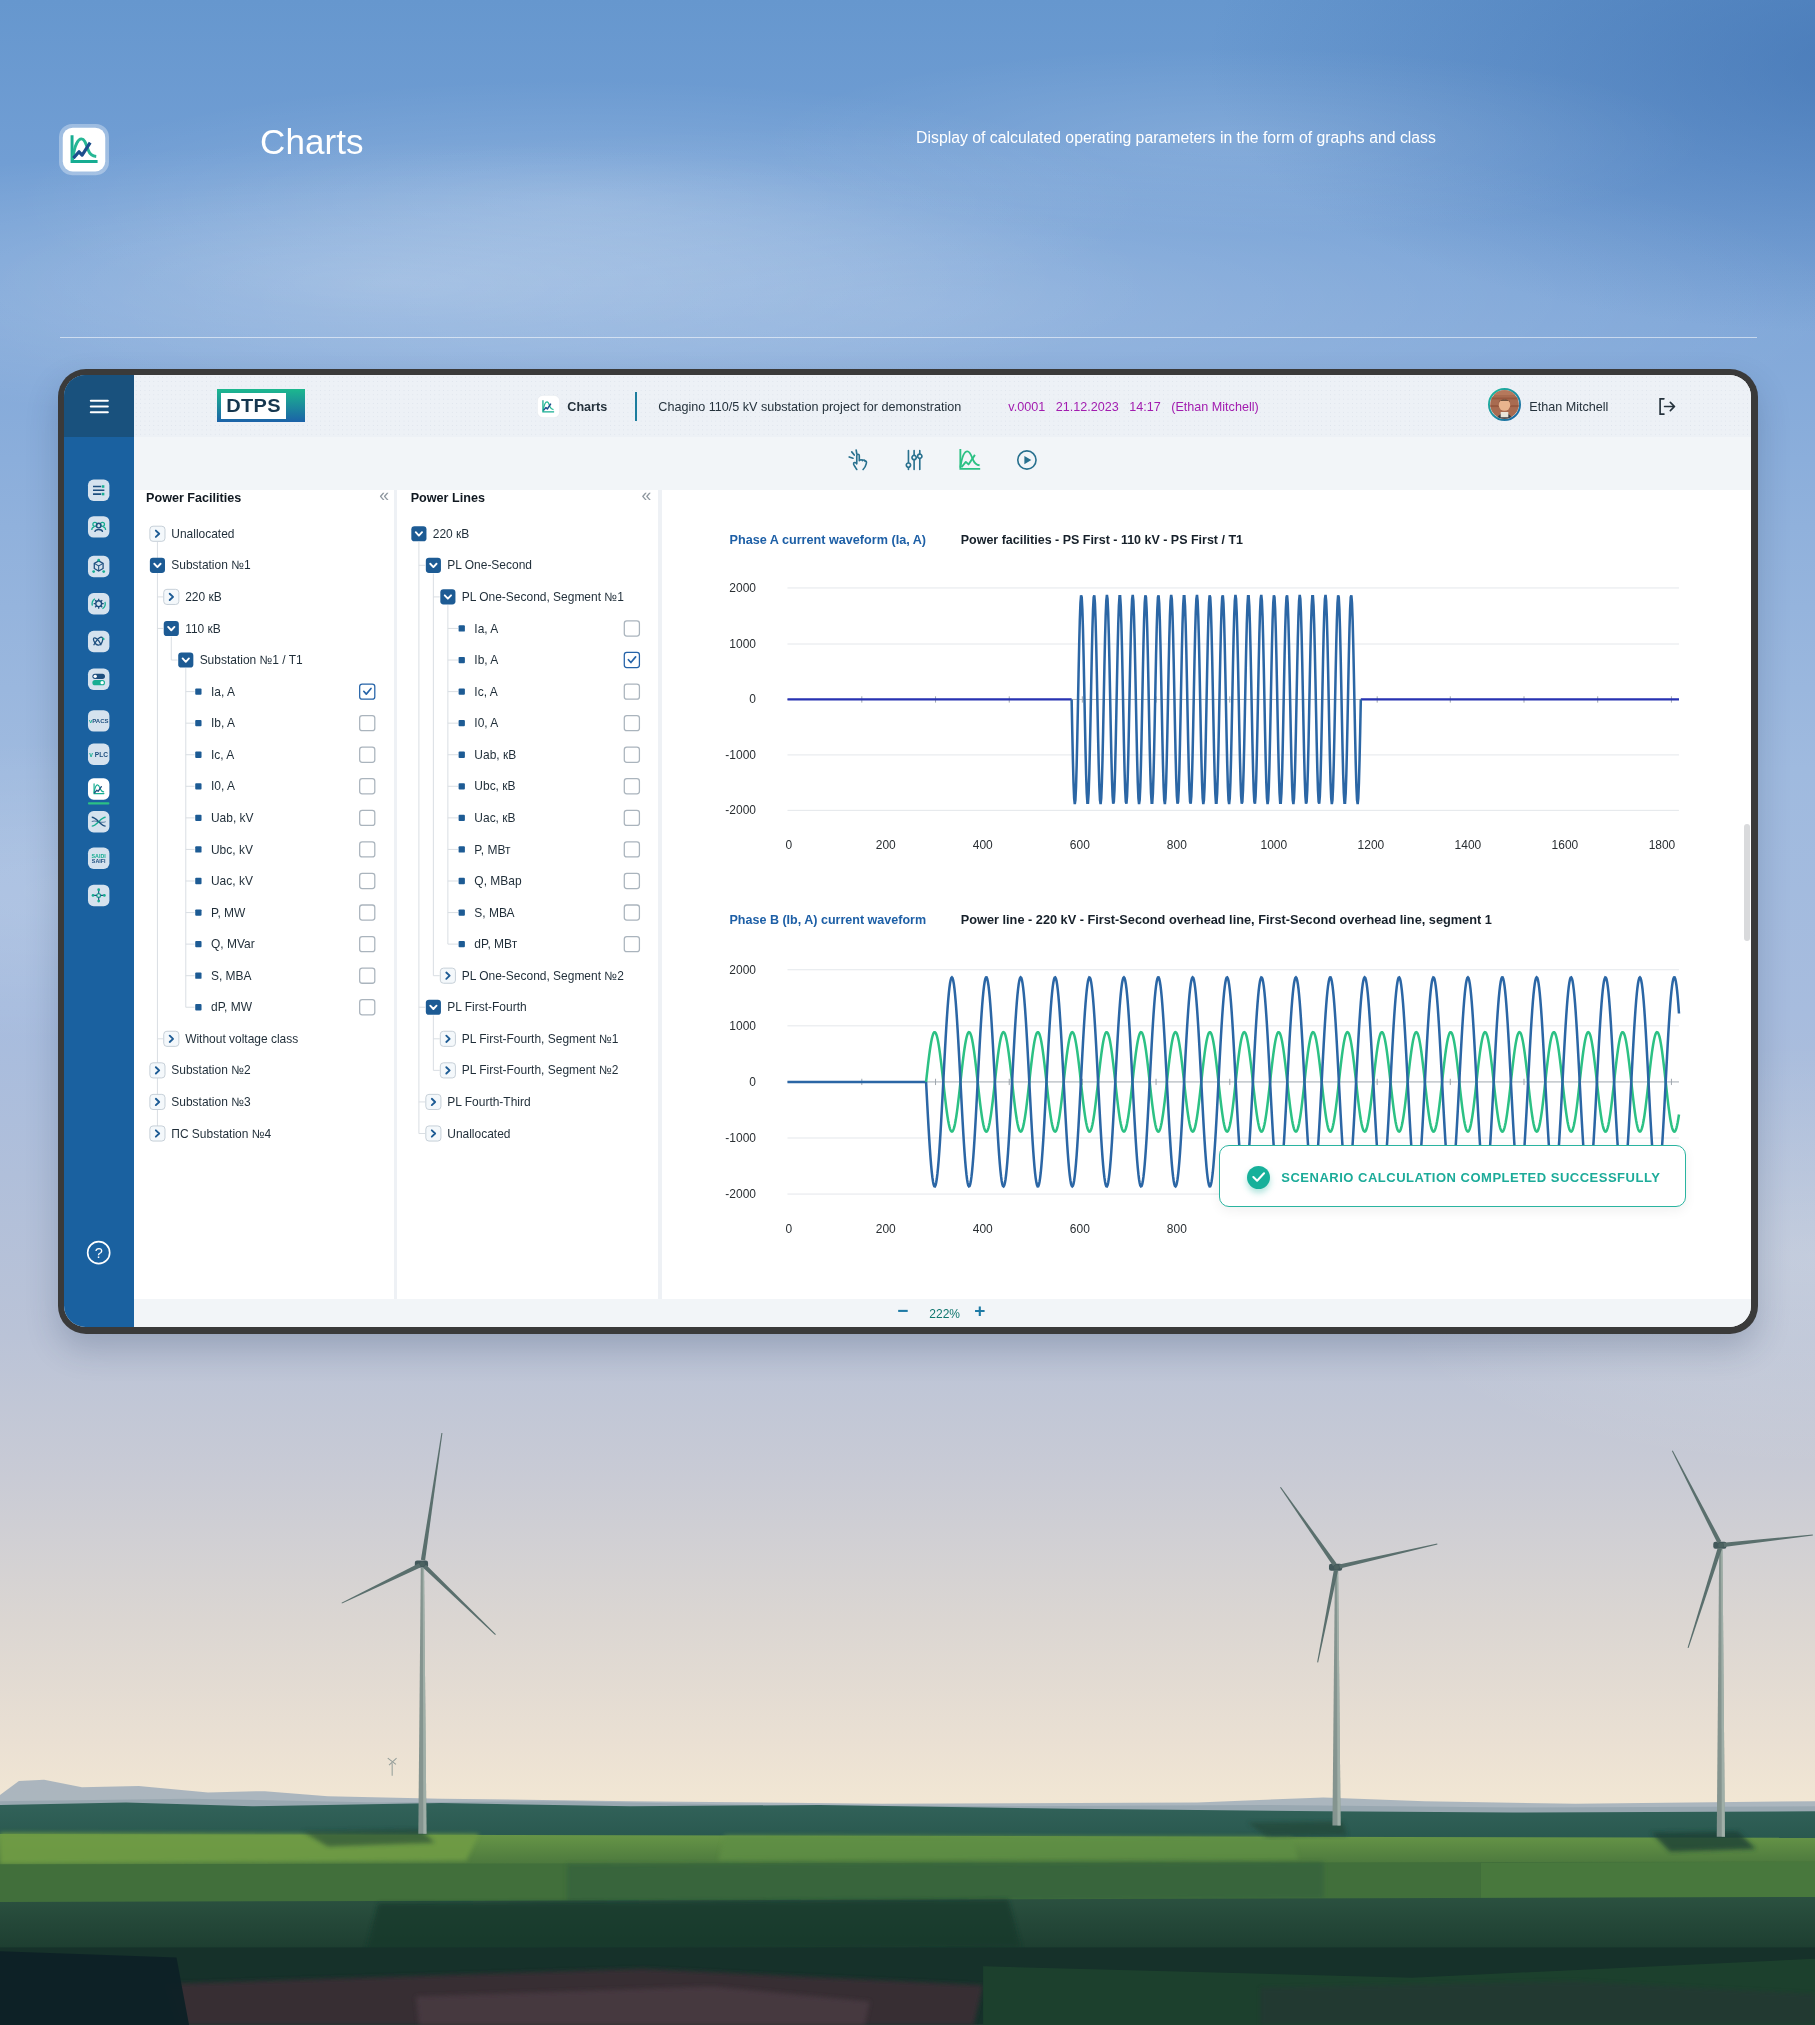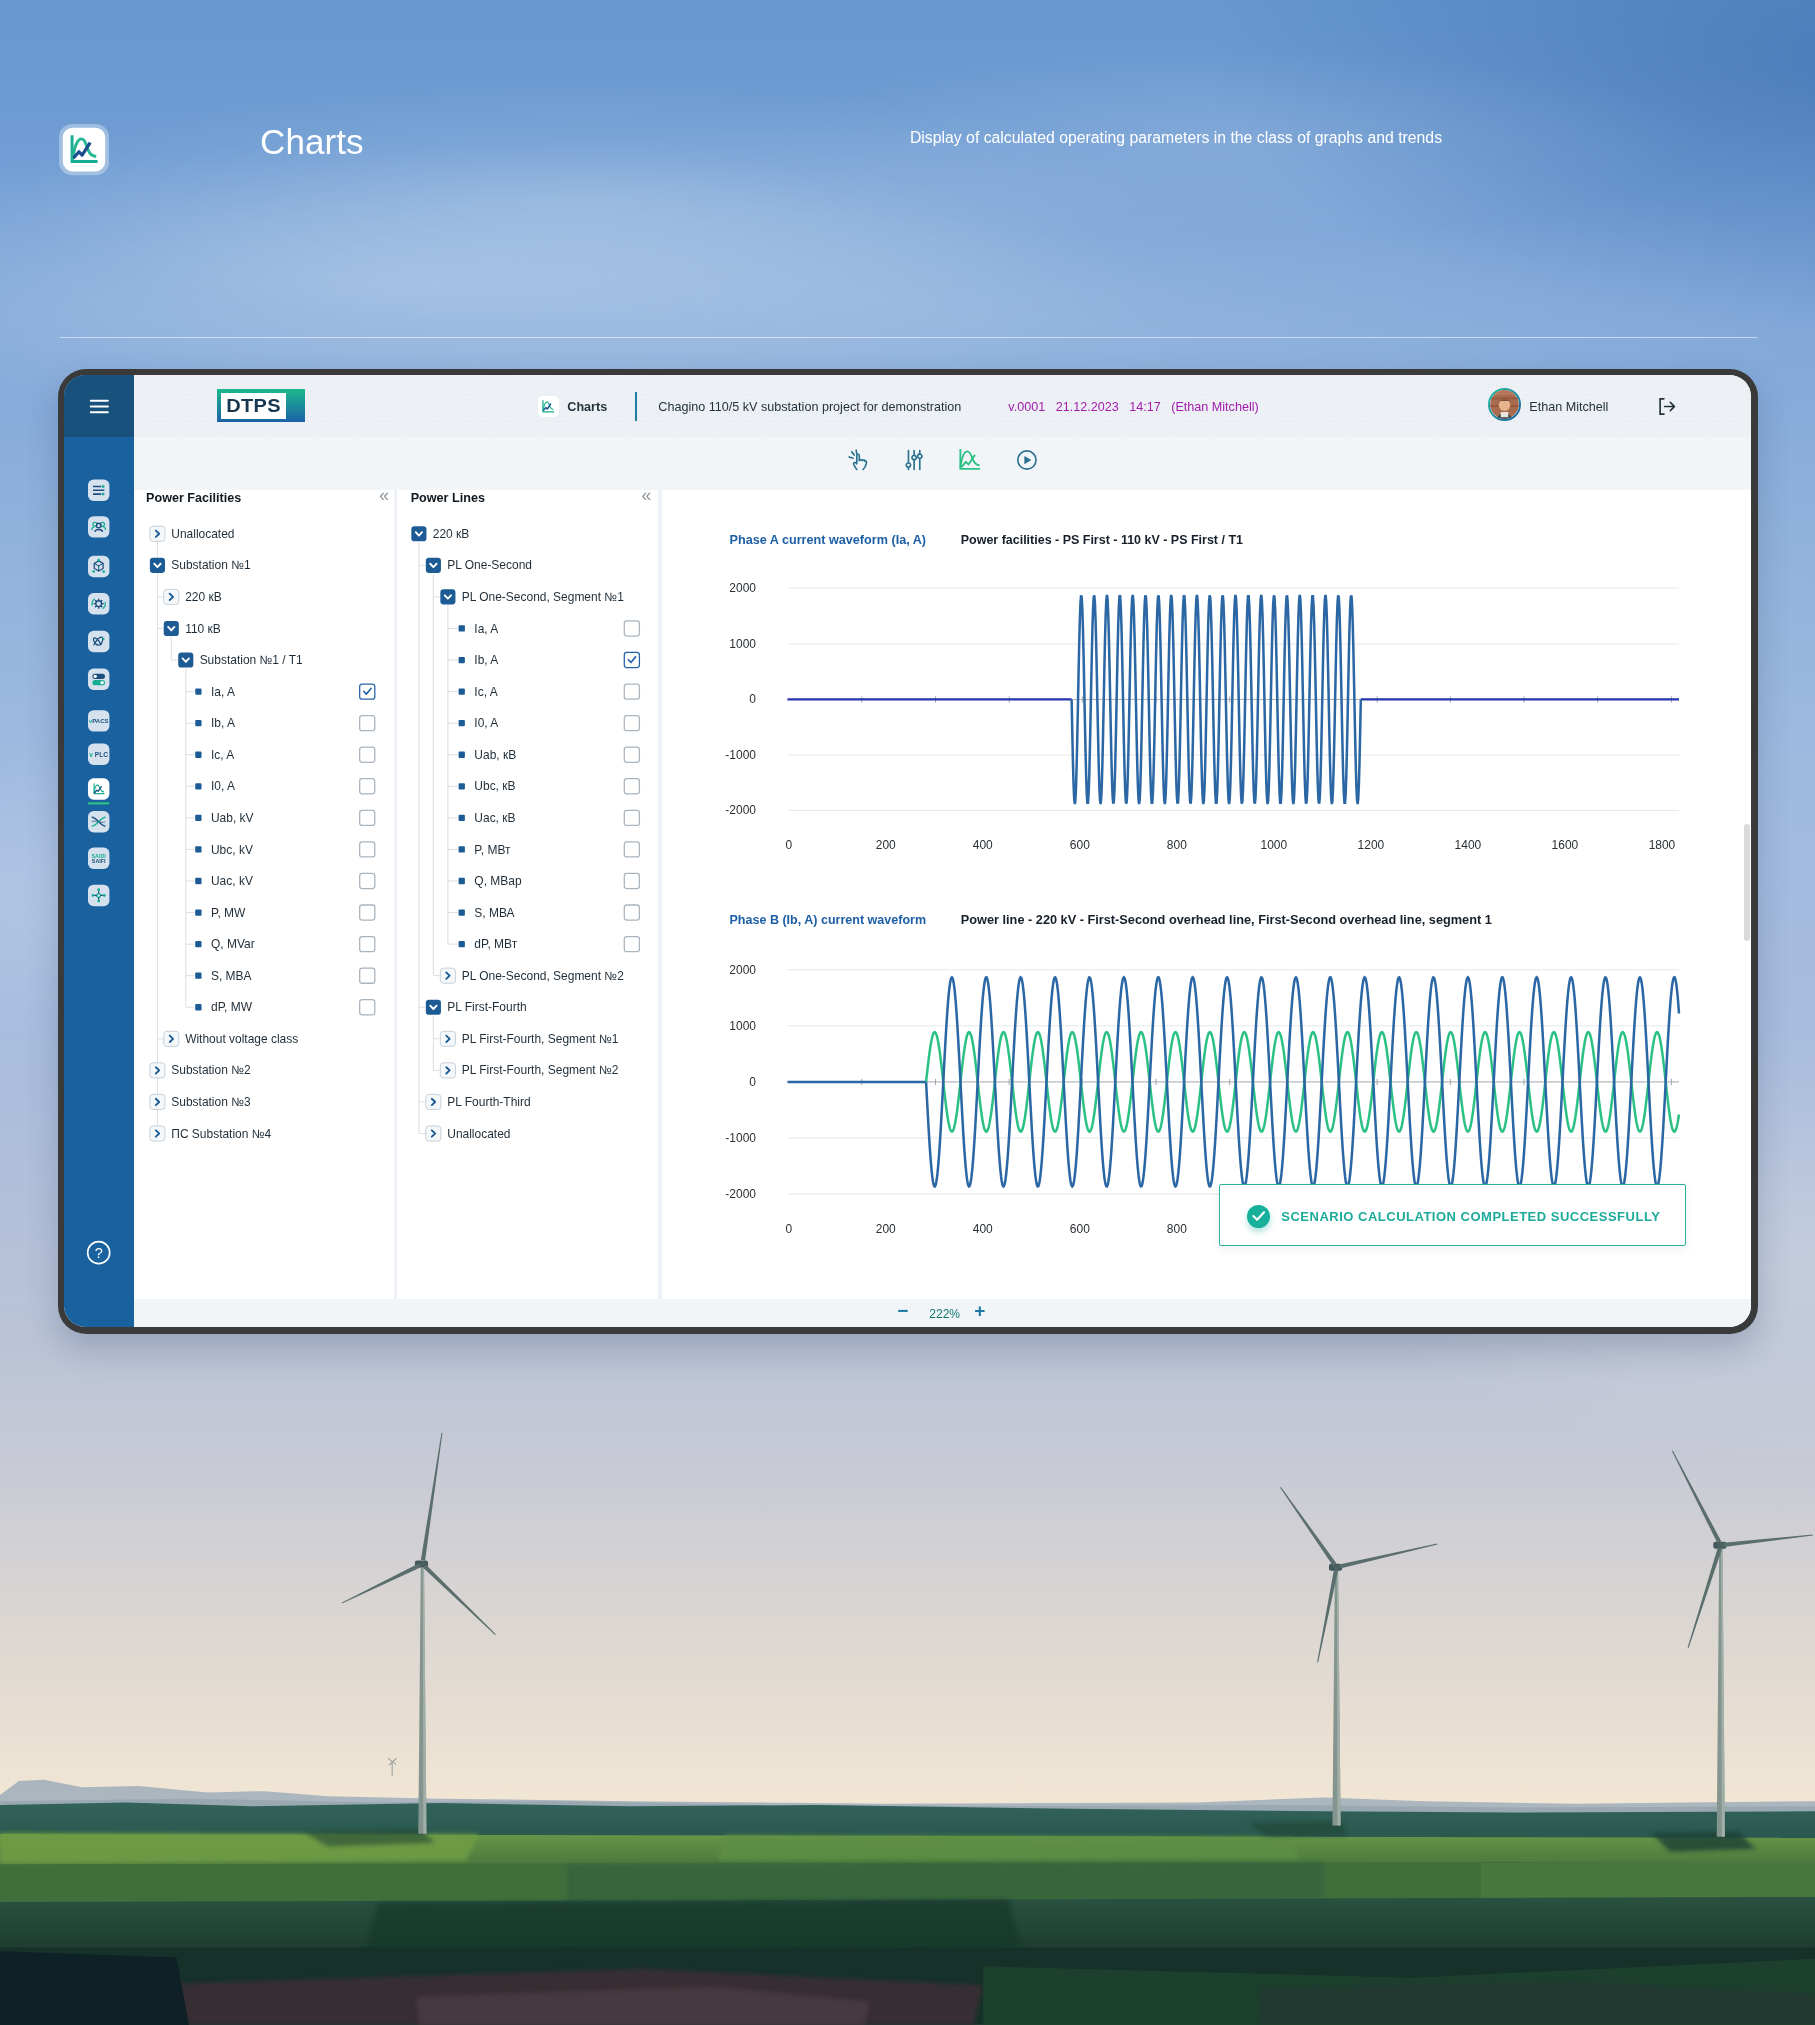--- a/index.html
+++ b/index.html
@@ -54,22 +54,22 @@
   .panelsep1 { position:absolute; left:330px; top:115px; width:3.2px; height:809px; background:#eef1f5; }
   .panelsep2 { position:absolute; left:594px; top:115px; width:3.8px; height:809px; background:#eef1f5; }
   .zoombar { position:absolute; left:70px; top:924px; width:1617px; height:28px; background:#f2f5f8; }
   .scrollh { position:absolute; left:1680px; top:449px; width:5.7px; height:117px; background:#d9dadc; border-radius:3.2px; }
 
   .t20 { font-size:12.6px; color:#25323c; }
   .meta { color:#a21caf;text-align:right; }
   .zoomtxt { position:absolute; top:932px; font-size:12px; color:#0f766e; }
   .plusminus { position:absolute; font-weight:bold; color:#1e7aa5; font-size:19px; }
 
-  .notif { position:absolute; left:1155px; top:809px; width:467px; height:62px; background:#fff;
-           border:1.3px solid #2ab4a0; border-radius:2px; box-shadow:0 3.8px 11.3px rgba(0,0,0,0.06); }
+  .notif { position:absolute; left:1155px; top:770px; width:467px; height:62px; background:#fff;
+           border:1.3px solid #2ab4a0; border-radius:10px; box-shadow:0 3.8px 11.3px rgba(0,0,0,0.06); }
   .notif .circ { position:absolute; left:27px; top:19.5px; width:23px; height:23px; border-radius:50%; background:#17b09a;
                   box-shadow:0 3.8px 6.3px rgba(23,176,154,0.35); }
   .notif .circ svg { position:absolute; left:5px; top:6.3px; }
   .notif .txt { position:absolute; left:61px; top:24px; font-size:13px; font-weight:bold; letter-spacing:0.5px; color:#1cab99; }
 
   .dtps { position:absolute; left:153px; top:14px; width:88px; height:33px;
            background:linear-gradient(180deg,#1cb88e,#1b62a8); padding:3.8px; }
   .dtps .in { width:65px; height:26px; background:#fff; display:flex; align-items:center; justify-content:center; }
   .dtps .in span { font-family:"Liberation Sans", sans-serif; font-weight:bold; font-size:20px; letter-spacing:0.3px; color:#16374f; transform:scaleY(0.92); }
 </style>
@@ -159,21 +159,21 @@
   <rect x="3" y="3" width="80" height="82" rx="21" fill="rgba(255,255,255,0.33)"></rect>
   <rect x="9" y="9" width="68" height="70" rx="16" fill="#fff"></rect>
   <g transform="translate(18.5,18) scale(2.15)">
     <path d="M2.5,1.5 V21 H21.5" stroke="#17ad92" stroke-width="2.2" fill="none"></path>
     <path d="M2.8,20 C4.5,7 7.5,4.2 9.5,4.2 C12,4.2 13,8.5 14.5,12.5 C15.5,15.2 17,17 20.5,17.3" stroke="#26b795" stroke-width="2.2" fill="none"></path>
     <path d="M3.5,18.5 L7.7,13.8 L10,16.2 L16,7" stroke="#1c4e8c" stroke-width="2.4" fill="none" stroke-linejoin="round"></path>
   </g>
 </svg>
 
 <div class="htitle">Charts</div>
-<div class="hsub">Display of calculated operating parameters in the class of graphs and trends</div>
+<div class="hsub">Display of calculated operating parameters in the form of graphs and class</div>
 <div class="hline"></div>
 
 <div class="win">
     <div class="win-inner">
   <div class="content"></div>
   <div class="chartbg"></div>
   <div class="panelsep1"></div>
   <div class="panelsep2"></div>
   <div class="topbar dots"></div>
   <div class="zoombar"></div>

